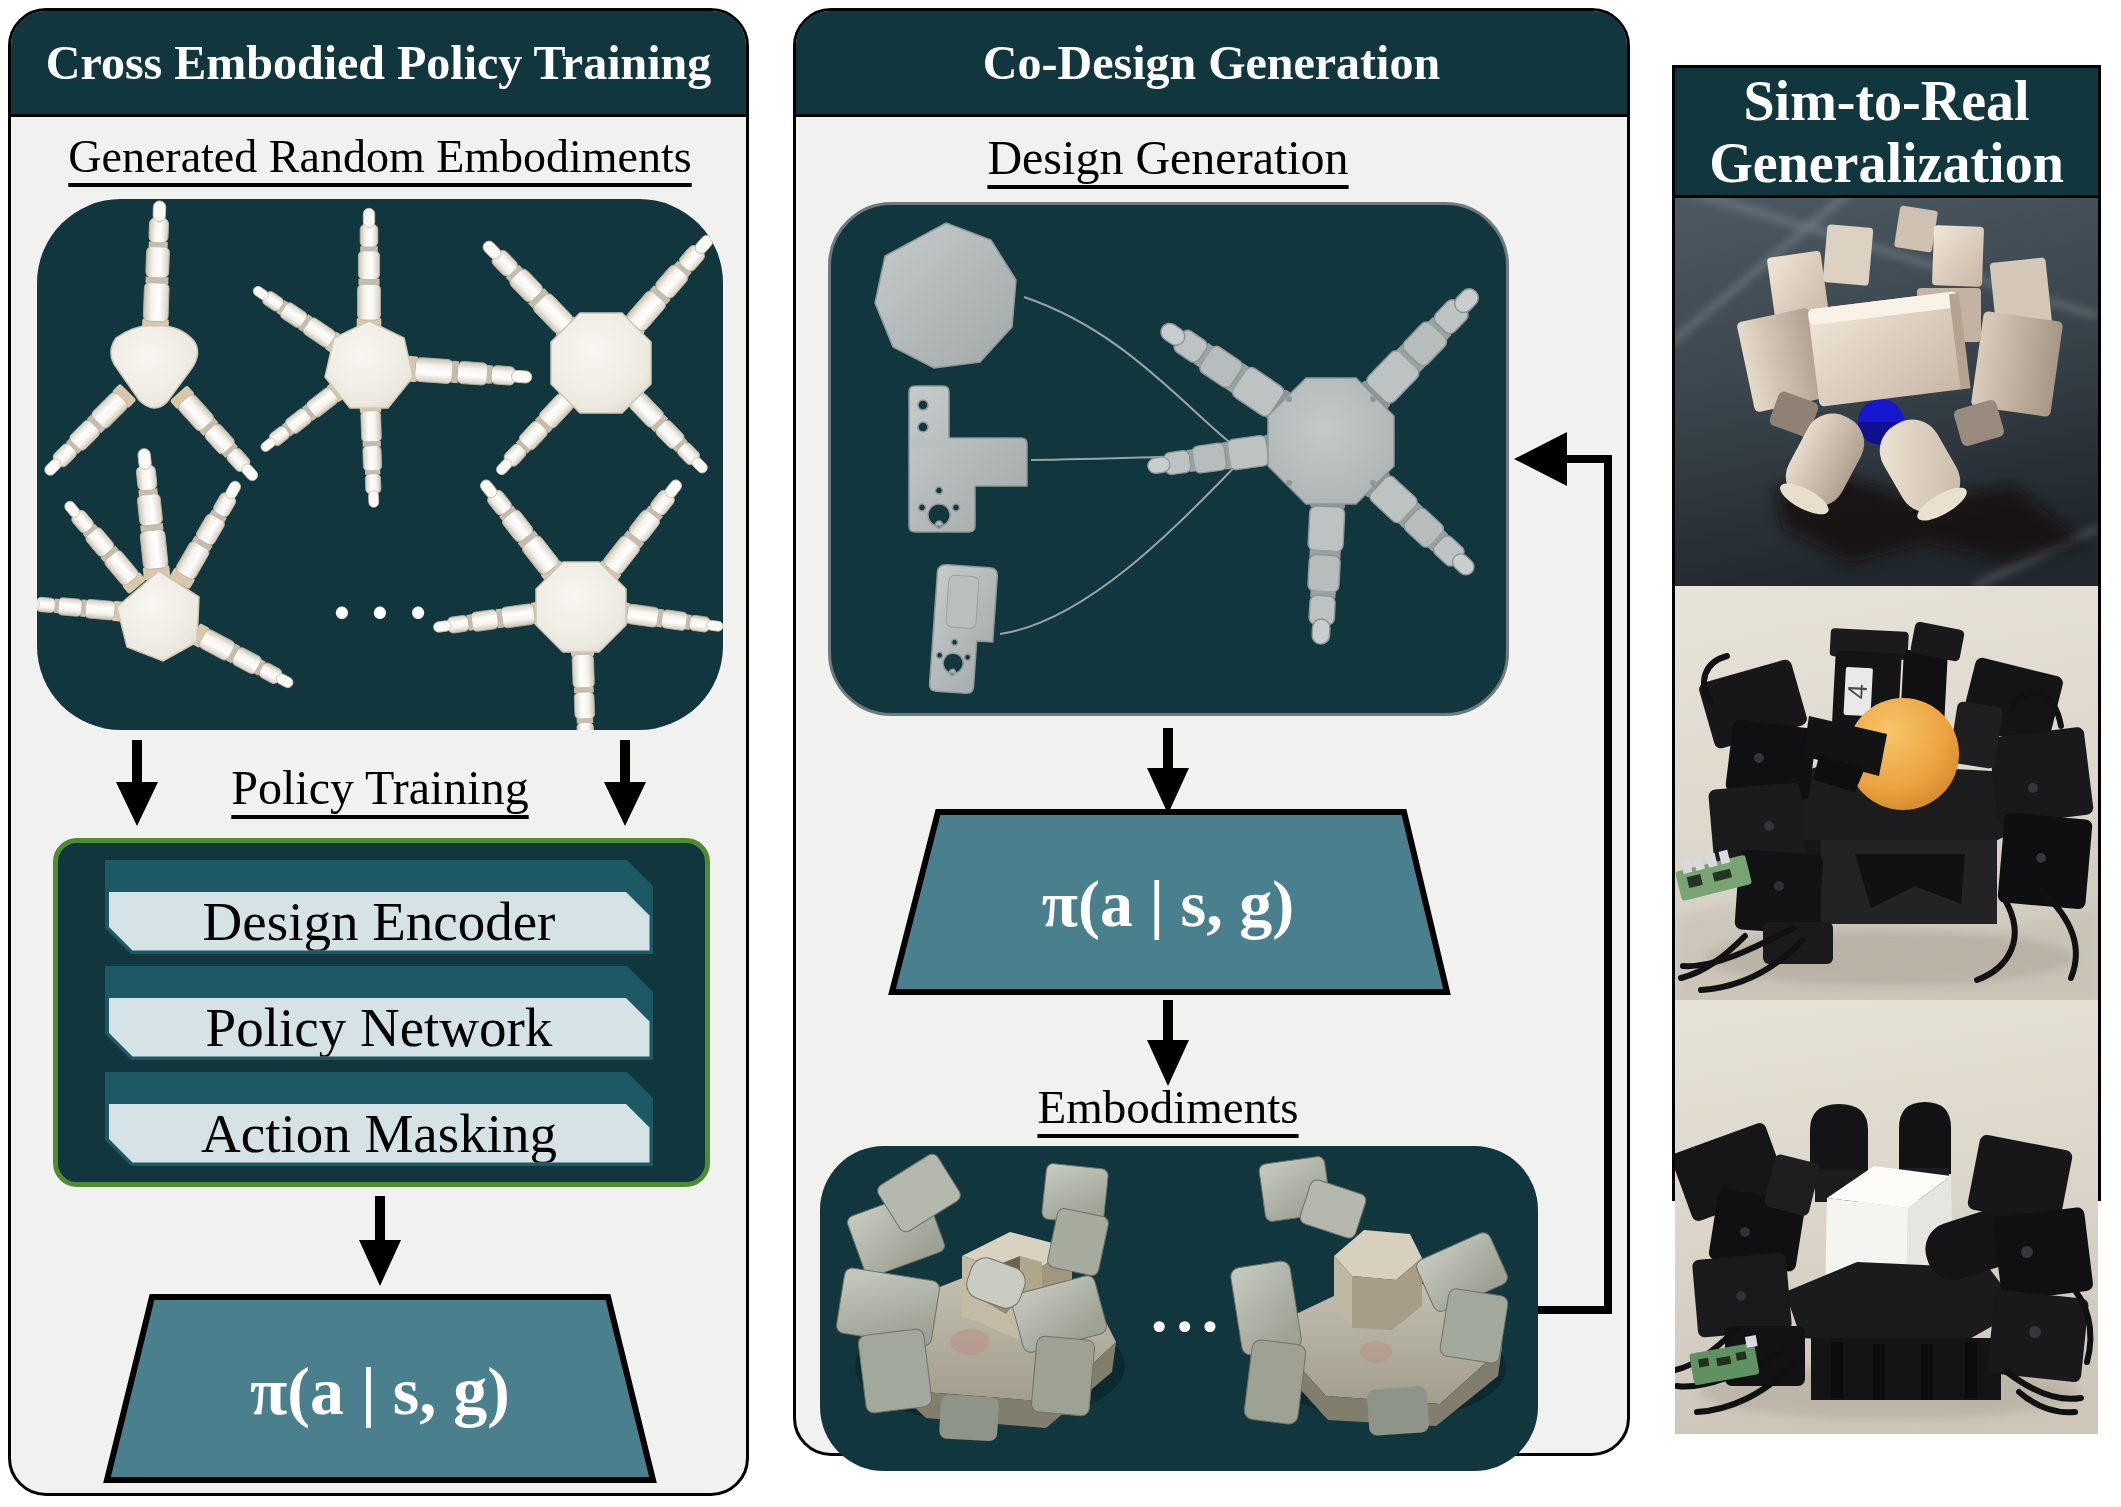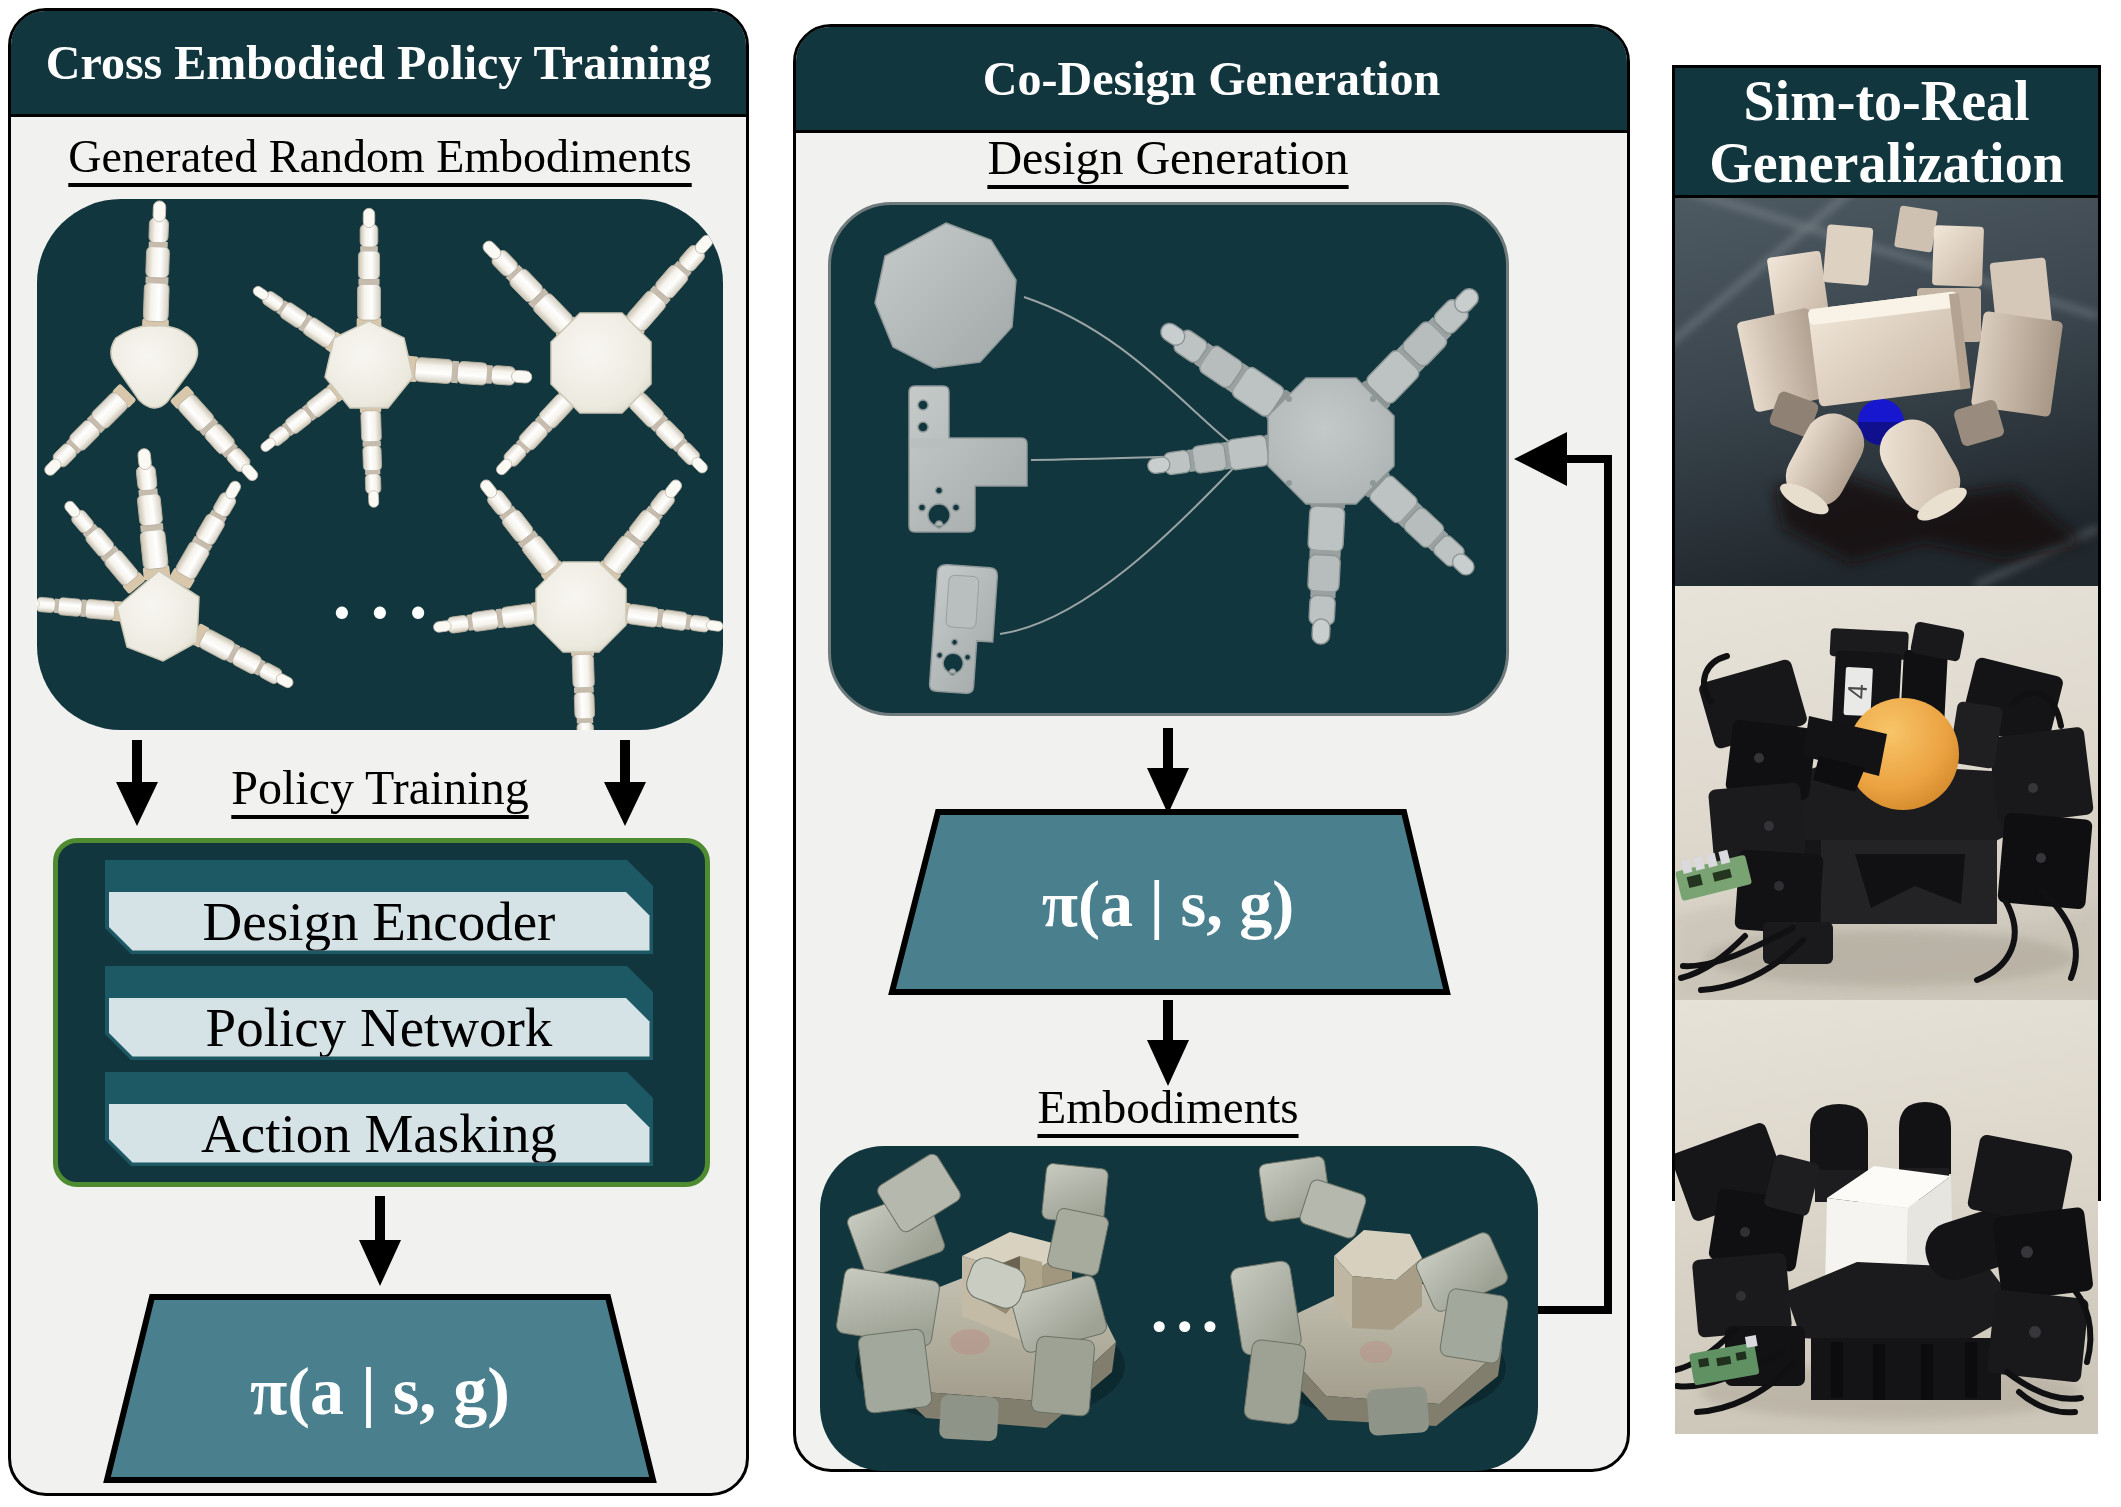--- a/index.html
+++ b/index.html
@@ -208,21 +208,21 @@
 <svg class="abs" style="left:358px; top:1196px;" width="44" height="90" viewBox="0 0 44 90">
   <line x1="22" y1="0" x2="22" y2="46" stroke="#000" stroke-width="10"></line>
   <polygon points="1,44 43,44 22,90" fill="#000"></polygon>
 </svg>
 
 <svg class="abs" style="left:100px; top:1292px;" width="560" height="194" viewBox="0 0 560 194">
   <polygon points="52,5 508,5 553,188 7,188" fill="var(--trapezoid-fill)" stroke="#000" stroke-width="6"></polygon>
 </svg>
 <div class="abs pi-label" style="left:180px; top:1352px; width:400px; font-size:68px;">π(a | s, g)</div>
 
-<div class="abs panel" style="left:793px; top:24px; width:837px; height:1448px;">
+<div class="abs panel" style="left:793px; top:8px; width:837px; height:1448px;">
   <div class="panel-header">
     <span class="panel-title">Co-Design Generation</span>
   </div>
 </div>
 
 <div class="abs sec-heading" style="left:968px; top:130px; width:400px; font-size:48px;">Design Generation</div>
 
 <svg class="abs" style="left:828px; top:202px;" width="681" height="514" viewBox="0 0 681 514">
   <defs>
     <linearGradient id="part" x1="0" y1="0" x2="1" y2="1">

